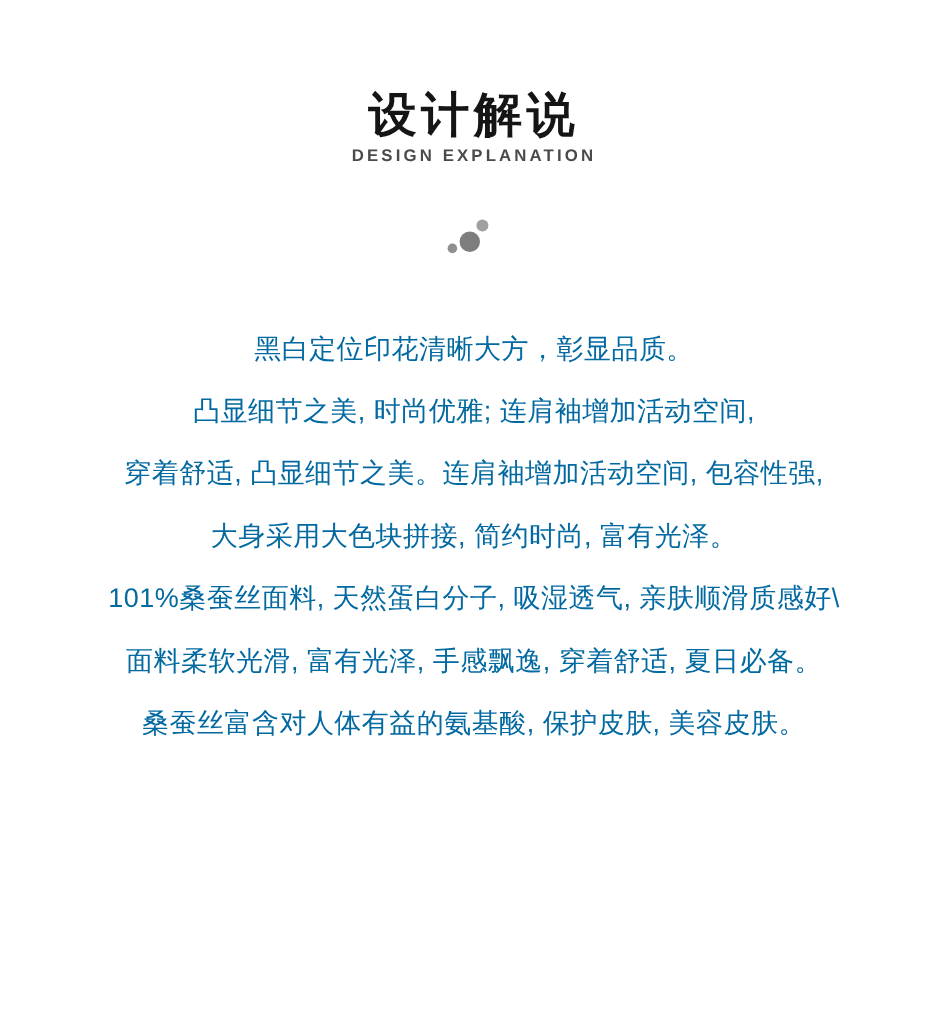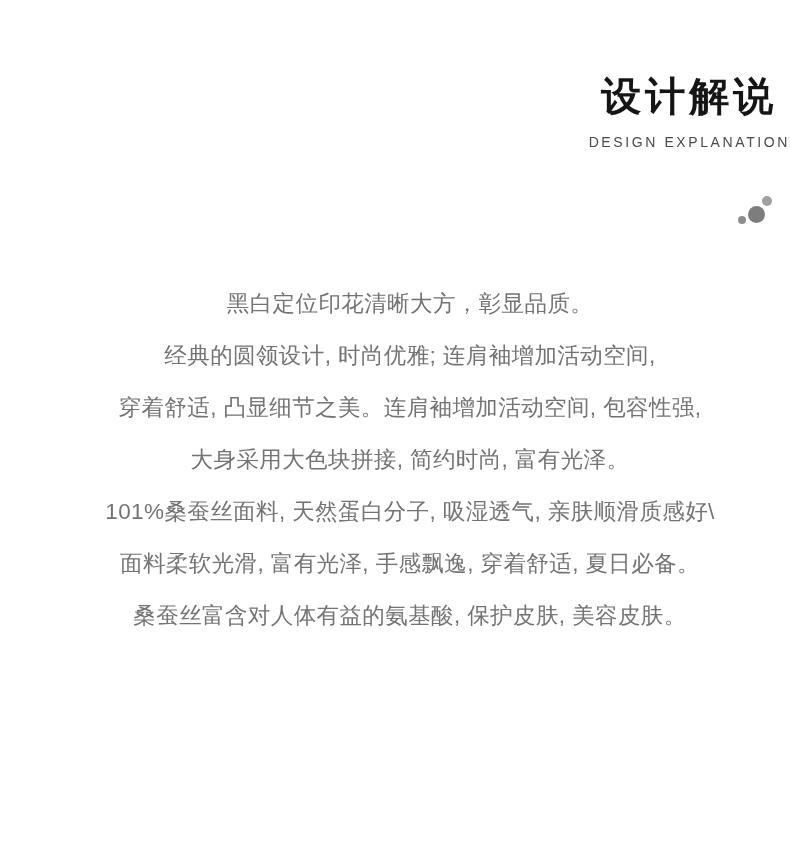--- a/index.html
+++ b/index.html
@@ -13,39 +13,39 @@
     font-family: "Liberation Sans", sans-serif;
     color: #1c1c1c;
     overflow: hidden;
   }
   .page {
     width: 790px;
     height: 845px;
     position: relative;
     display: flex;
     flex-direction: column;
-    align-items: flex-end;
+    align-items: center;
     box-sizing: border-box;
     border-radius: 30px;
   }
   .title-block {
     margin-top: 72px;
     text-align: center;
   }
   .title-cn {
     font-size: 40px;
     font-weight: bold;
     letter-spacing: 4px;
     color: #151515;
     line-height: 1.2;
   }
   .title-en {
-    margin-top: 14px;
+    margin-top: 1px;
     font-size: 14px;
-    font-weight: normal;
+    font-weight: bold;
     letter-spacing: 2.6px;
     color: #4a4a4a;
   }
   .ornament {
     margin-top: 42px;
     width: 60px;
     height: 44px;
     position: relative;
   }
   .dot {
@@ -75,21 +75,21 @@
     background: #8f8f8f;
   }
   .body-text {
     margin-top: 42px;
     width: 760px;
     text-align: center;
   }
   .body-line {
     font-size: 22.5px;
     line-height: 52px;
-    color: #737373;
+    color: #0369a1;
     letter-spacing: 0.4px;
     white-space: nowrap;
   }
 </style>
 </head>
 <body>
 
 <div class="page">
 
   <div class="title-block">
@@ -98,21 +98,21 @@
   </div>
 
   <div class="ornament">
     <span class="dot dot-large"></span>
     <span class="dot dot-mid"></span>
     <span class="dot dot-small"></span>
   </div>
 
   <div class="body-text">
     <div class="body-line">黑白定位印花清晰大方，彰显品质。</div>
-    <div class="body-line">经典的圆领设计, 时尚优雅; 连肩袖增加活动空间,</div>
+    <div class="body-line">凸显细节之美, 时尚优雅; 连肩袖增加活动空间,</div>
     <div class="body-line">穿着舒适, 凸显细节之美。连肩袖增加活动空间, 包容性强,</div>
     <div class="body-line">大身采用大色块拼接, 简约时尚, 富有光泽。</div>
     <div class="body-line">101%桑蚕丝面料, 天然蛋白分子, 吸湿透气, 亲肤顺滑质感好\</div>
     <div class="body-line">面料柔软光滑, 富有光泽, 手感飘逸, 穿着舒适, 夏日必备。</div>
     <div class="body-line">桑蚕丝富含对人体有益的氨基酸, 保护皮肤, 美容皮肤。</div>
   </div>
 
 </div>
 
 </body></html>

